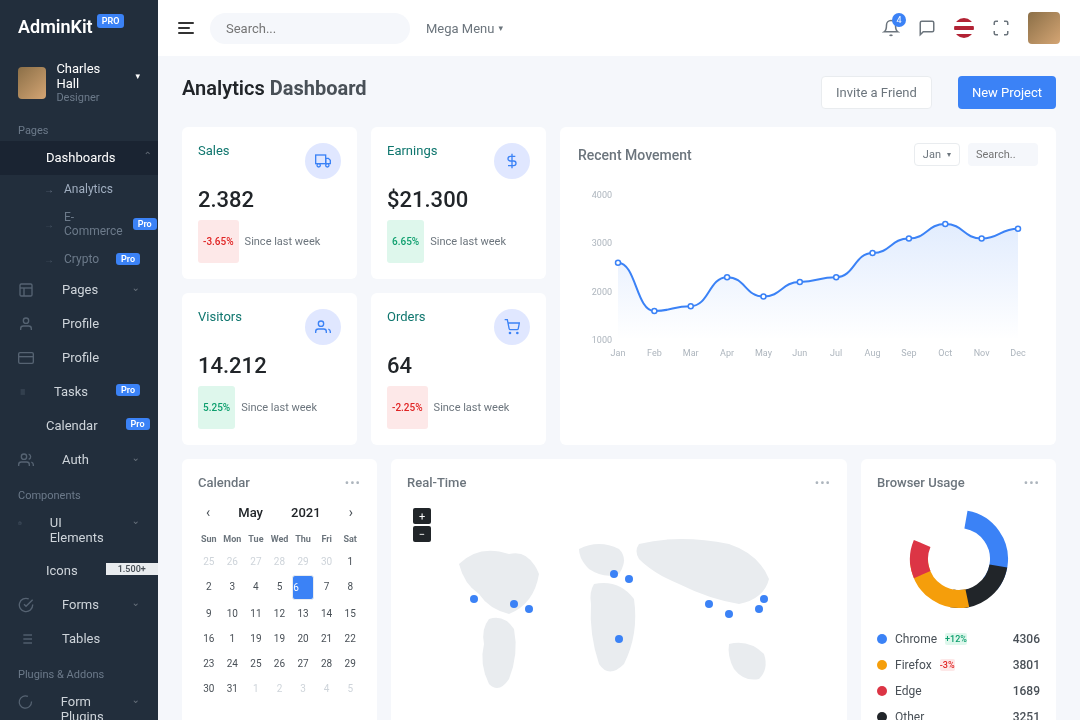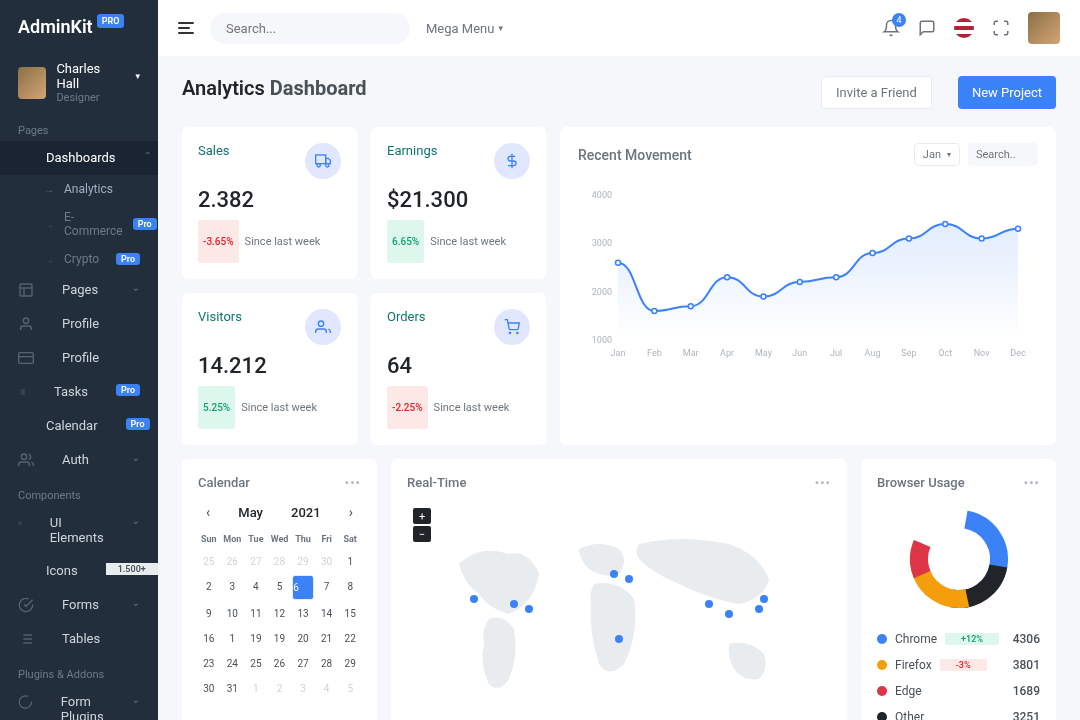--- a/index.html
+++ b/index.html
@@ -78,21 +78,21 @@
 .cal-dow{font-size:9px;color:#6c757d;padding:4px 0;font-weight:700}
 .cal-day{font-size:10px;padding:6px 0;color:#495057;cursor:pointer;border-radius:3px}
 .cal-day.muted{color:#ced4da}
 .cal-day.sel{background:#3b82f6;color:#fff}
 .map-wrap{height:230px;position:relative;background:#fff}
 .map-zoom{position:absolute;left:6px;top:4px;display:flex;flex-direction:column;gap:2px}
 .map-zoom button{width:18px;height:16px;background:#212529;color:#fff;border:none;font-size:11px;cursor:pointer;border-radius:2px}
 .donut-wrap{display:flex;justify-content:center;margin-bottom:12px}
 .legend-item{display:flex;align-items:center;padding:6px 0;font-size:12px;gap:8px}
 .legend-dot{width:10px;height:10px;border-radius:50%}
-.legend-delta{font-size:9px;padding:1px 16px;border-radius:2px}
+.legend-delta{font-size:9px;padding:1px 0;border-radius:2px}
 .legend-val{margin-left:auto;font-weight:500;color:#495057}
 .axis-label{font-size:9px;fill:#adb5bd}
 .y-label{font-size:9px;fill:#adb5bd}
 </style>
 </head>
 <body>
 
 <div class="app">
   <aside class="sidebar">
     <div class="brand">

